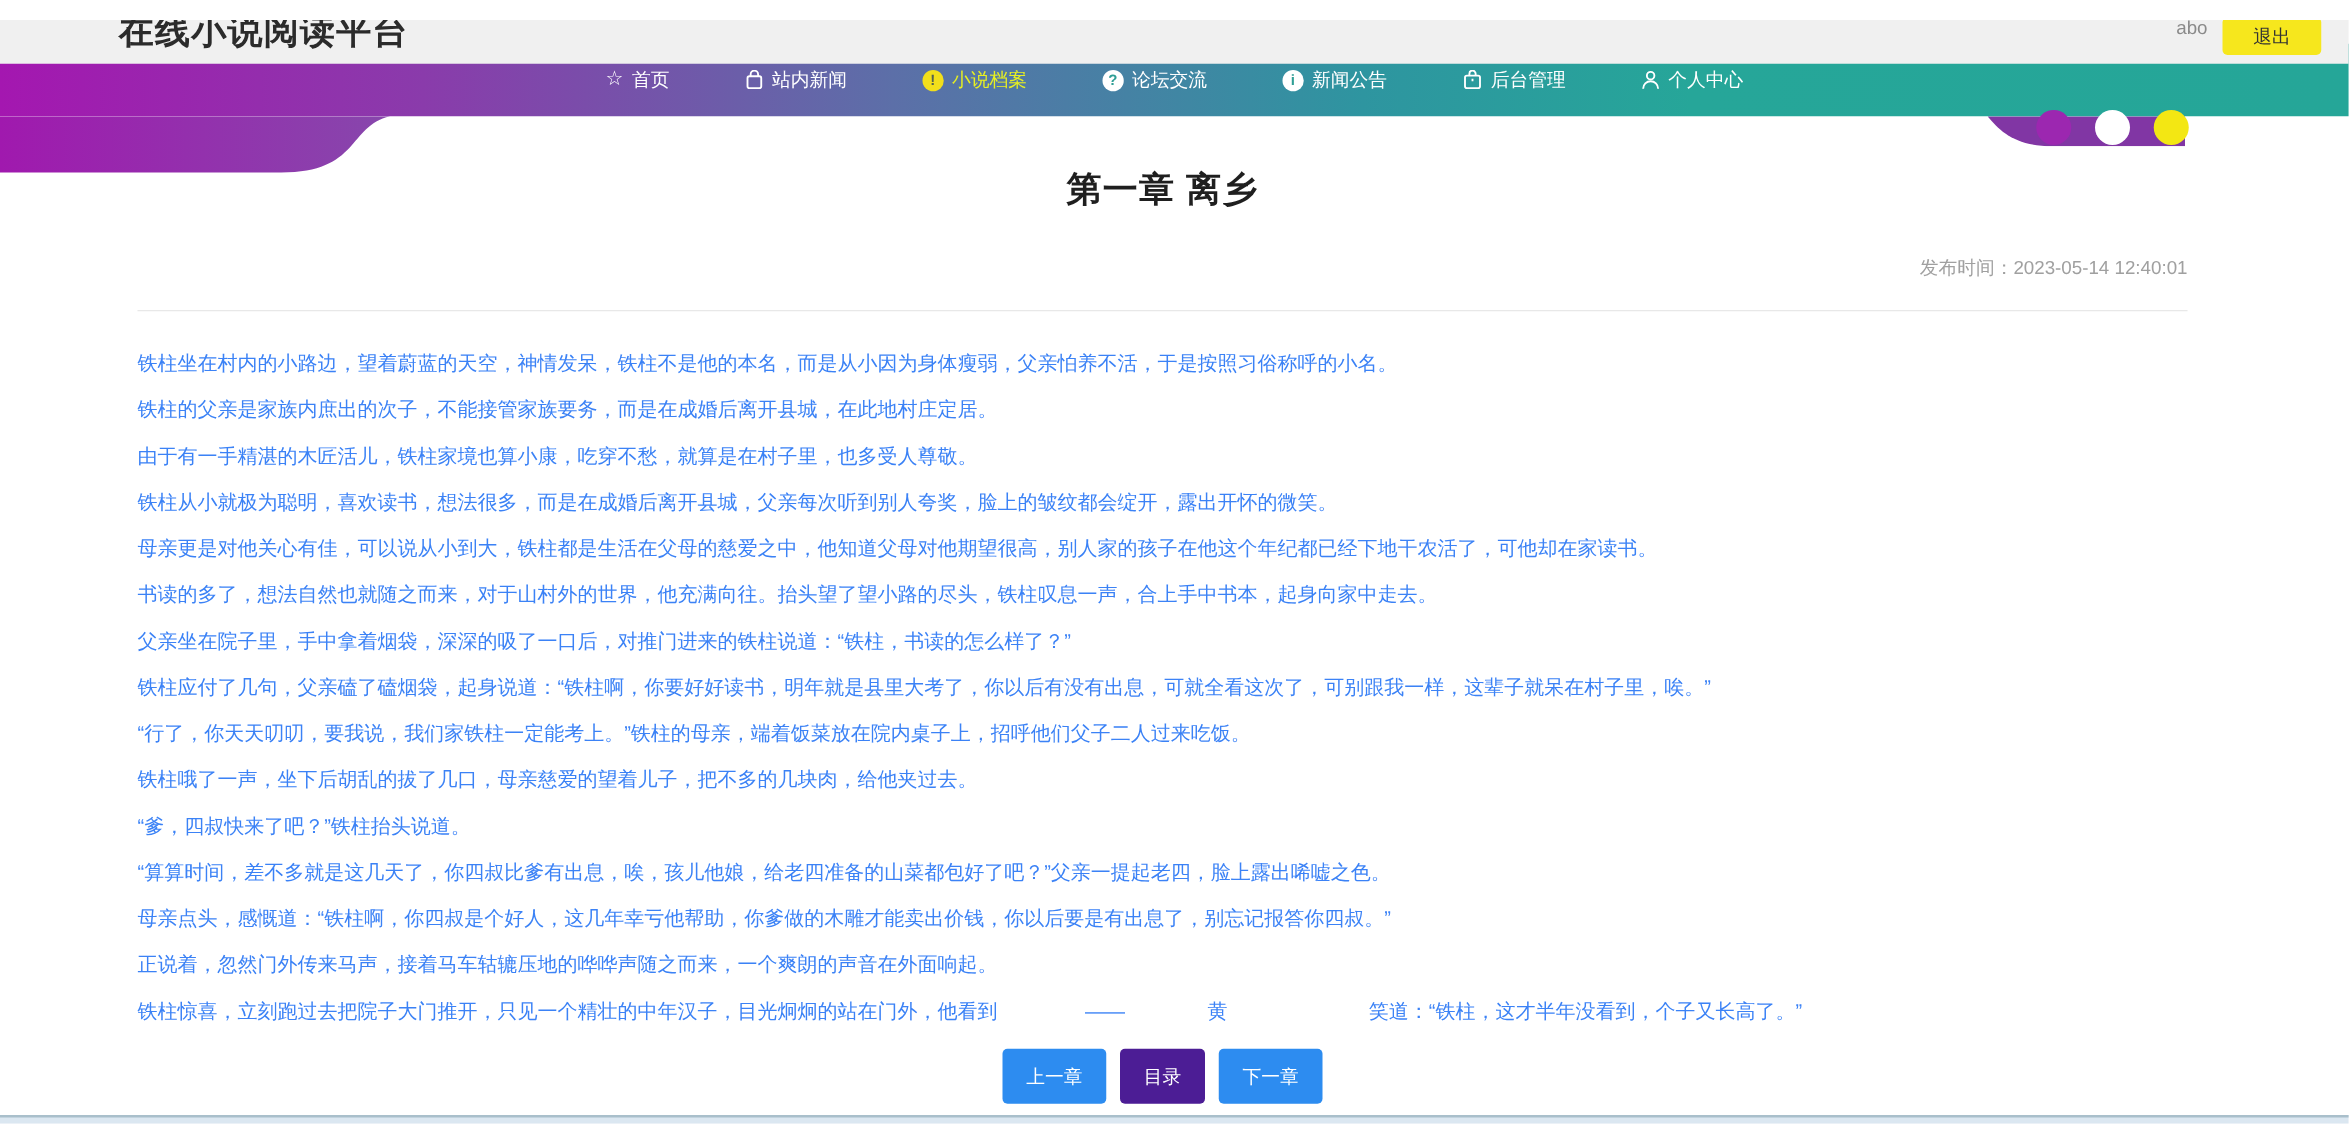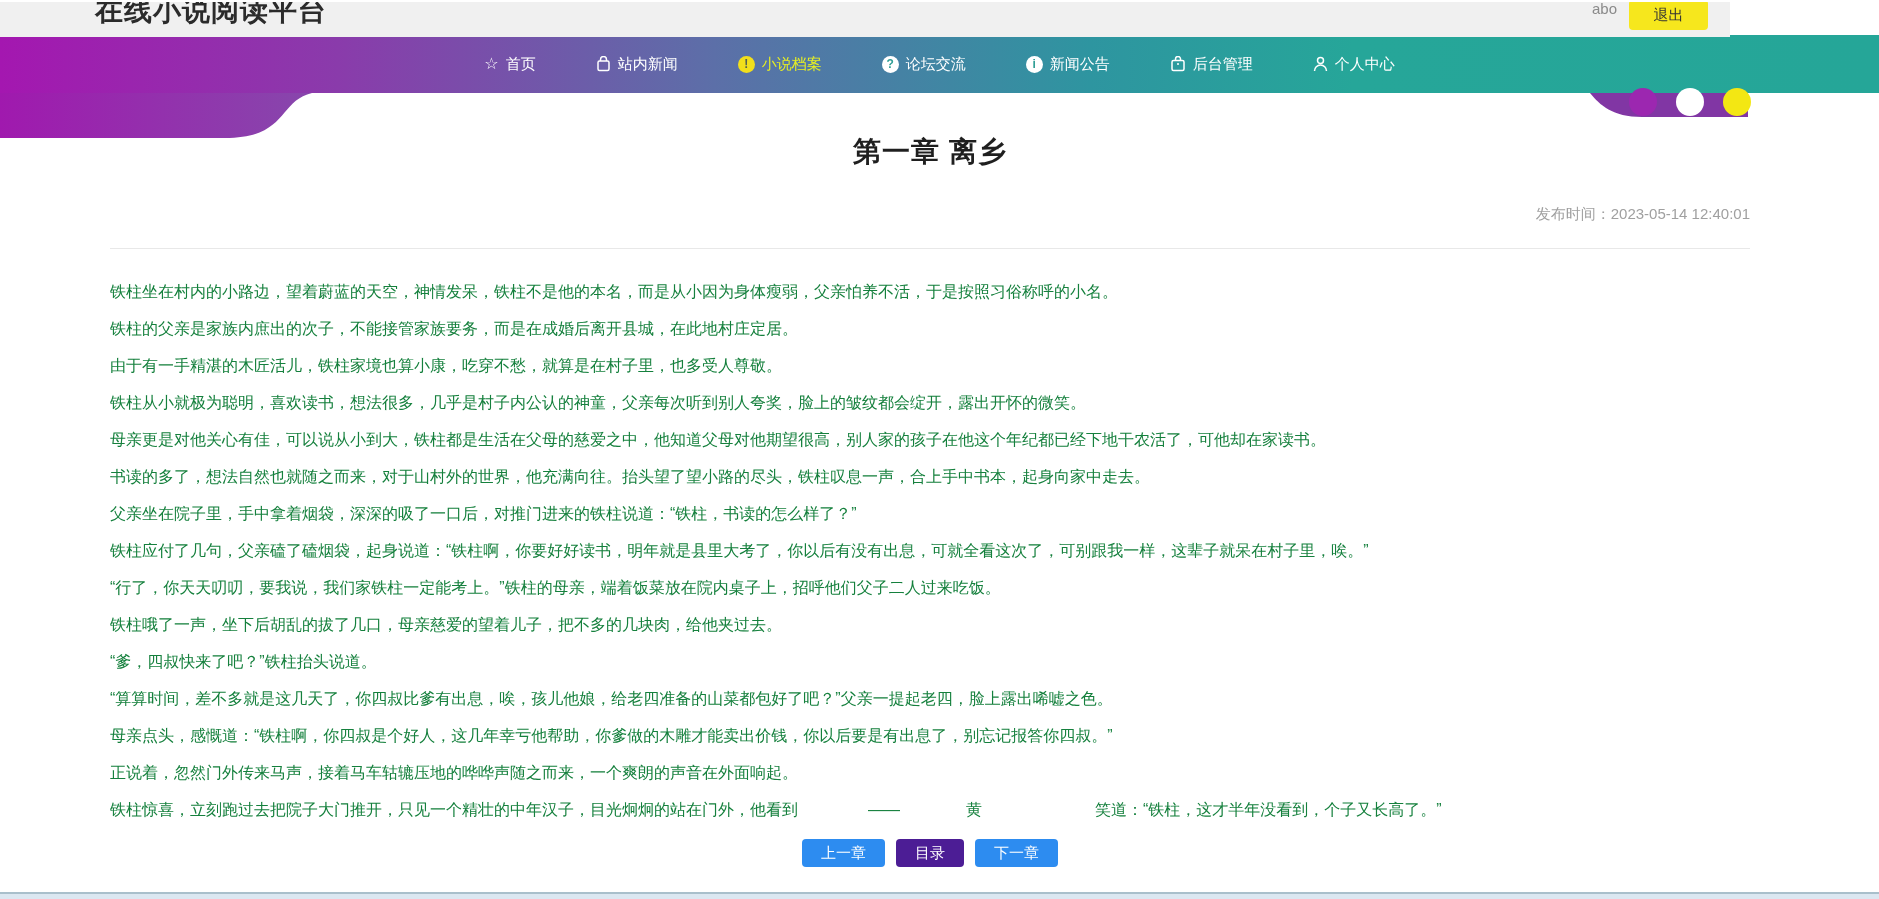--- a/index.html
+++ b/index.html
@@ -4,21 +4,21 @@
 <style>
   * { margin:0; padding:0; box-sizing:border-box; }
   html,body { width:1879px; height:899px; overflow:hidden; }
   body {
     font-family:"Liberation Sans", sans-serif;
     background:#ffffff; color:#333; position:relative;
   }
 
   
   .topbar {
-    position:absolute; top:2px; left:0; width:1730px; height:35px;
+    position:absolute; top:16px; left:0; width:1879px; height:35px;
     background:#f0f0f0; overflow:hidden; z-index:4;
   }
   .site-title {
     position:absolute; left:95px; top:-10px;
     font-size:28px; font-weight:700; color:#2b2b2b; letter-spacing:1px;
     white-space:nowrap;
   }
   .topbar-right {
     position:absolute; right:22px; top:0; display:flex; align-items:flex-start; gap:12px;
   }
@@ -69,33 +69,33 @@
   
   .content { position:absolute; top:93px; left:110px; width:1640px; z-index:1; }
   .chapter-title {
     margin-top:40px; text-align:center;
     font-size:28px; font-weight:700; color:#1f1f1f; letter-spacing:1px;
   }
   .pub-time {
     margin-top:34px; text-align:right; font-size:15px; color:#a0a0a0;
   }
   .divider { margin-top:24px; border:none; border-top:1px solid #e8e8e8; height:0; }
-  .paragraphs { margin-top:24px; font-size:16px; color:#15803d; }
+  .paragraphs { margin-top:24px; font-size:16px; color:#3b82f6; }
   .paragraphs p { line-height:37px; white-space:nowrap; }
   .frag-dash { display:inline-block; margin-left:70px; }
   .frag-char { display:inline-block; margin-left:66px; }
   .frag-tail { display:inline-block; margin-left:113px; }
 
   
   .pager {
     position:absolute; top:839px; left:110px; width:1640px;
     display:flex; justify-content:center; gap:11px; z-index:5;
   }
   .pager button {
-    height:28px; border:none; border-radius:4px; color:#fff;
+    height:44px; border:none; border-radius:4px; color:#fff;
     font-size:15px; font-family:inherit; cursor:pointer; padding:0 19px;
   }
   .btn-blue   { background:#2d8cf0; }
   .btn-orange { background:#4c1d95; }
 
   
   .hscrollbar {
     position:absolute; bottom:0; left:0; width:1879px; height:7px;
     background:#dbe7f1; border-top:2px solid #a9bfcb; z-index:6;
   }
@@ -181,21 +181,21 @@
 <main class="content">
   <h1 class="chapter-title">第一章 离乡</h1>
   <div class="pub-time">
     <span>发布时间：</span><span>2023-05-14 12:40:01</span>
   </div>
   <hr class="divider">
   <div class="paragraphs">
     <p>铁柱坐在村内的小路边，望着蔚蓝的天空，神情发呆，铁柱不是他的本名，而是从小因为身体瘦弱，父亲怕养不活，于是按照习俗称呼的小名。</p>
     <p>铁柱的父亲是家族内庶出的次子，不能接管家族要务，而是在成婚后离开县城，在此地村庄定居。</p>
     <p>由于有一手精湛的木匠活儿，铁柱家境也算小康，吃穿不愁，就算是在村子里，也多受人尊敬。</p>
-    <p>铁柱从小就极为聪明，喜欢读书，想法很多，几乎是村子内公认的神童，父亲每次听到别人夸奖，脸上的皱纹都会绽开，露出开怀的微笑。</p>
+    <p>铁柱从小就极为聪明，喜欢读书，想法很多，而是在成婚后离开县城，父亲每次听到别人夸奖，脸上的皱纹都会绽开，露出开怀的微笑。</p>
     <p>母亲更是对他关心有佳，可以说从小到大，铁柱都是生活在父母的慈爱之中，他知道父母对他期望很高，别人家的孩子在他这个年纪都已经下地干农活了，可他却在家读书。</p>
     <p>书读的多了，想法自然也就随之而来，对于山村外的世界，他充满向往。抬头望了望小路的尽头，铁柱叹息一声，合上手中书本，起身向家中走去。</p>
     <p>父亲坐在院子里，手中拿着烟袋，深深的吸了一口后，对推门进来的铁柱说道：“铁柱，书读的怎么样了？”</p>
     <p>铁柱应付了几句，父亲磕了磕烟袋，起身说道：“铁柱啊，你要好好读书，明年就是县里大考了，你以后有没有出息，可就全看这次了，可别跟我一样，这辈子就呆在村子里，唉。”</p>
     <p>“行了，你天天叨叨，要我说，我们家铁柱一定能考上。”铁柱的母亲，端着饭菜放在院内桌子上，招呼他们父子二人过来吃饭。</p>
     <p>铁柱哦了一声，坐下后胡乱的拔了几口，母亲慈爱的望着儿子，把不多的几块肉，给他夹过去。</p>
     <p>“爹，四叔快来了吧？”铁柱抬头说道。</p>
     <p>“算算时间，差不多就是这几天了，你四叔比爹有出息，唉，孩儿他娘，给老四准备的山菜都包好了吧？”父亲一提起老四，脸上露出唏嘘之色。</p>
     <p>母亲点头，感慨道：“铁柱啊，你四叔是个好人，这几年幸亏他帮助，你爹做的木雕才能卖出价钱，你以后要是有出息了，别忘记报答你四叔。”</p>
     <p>正说着，忽然门外传来马声，接着马车轱辘压地的哗哗声随之而来，一个爽朗的声音在外面响起。</p>

